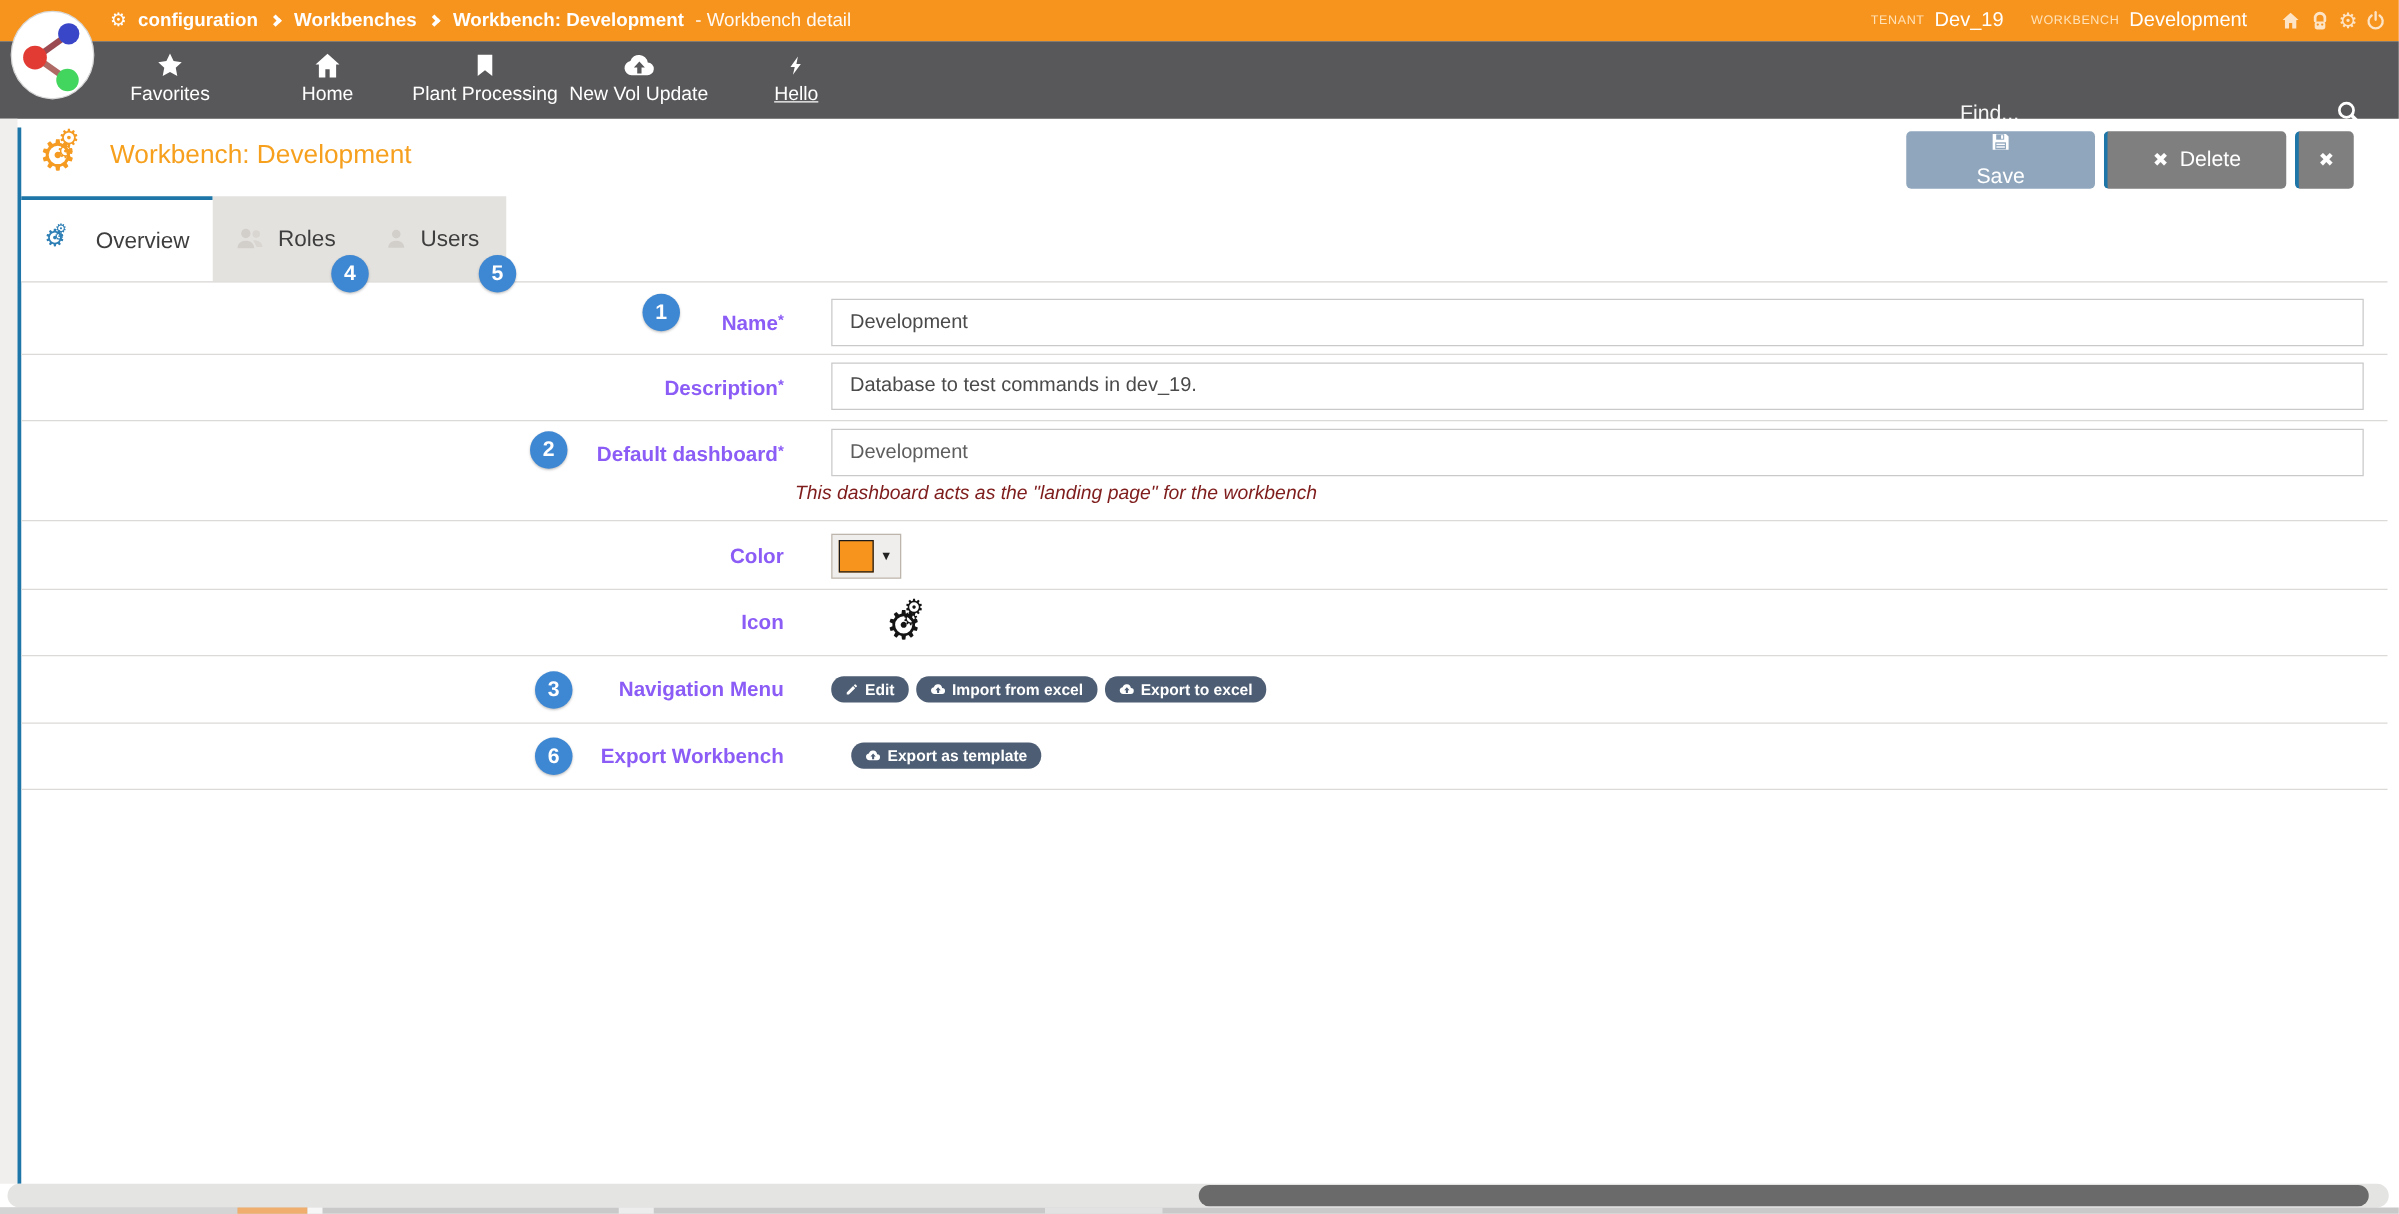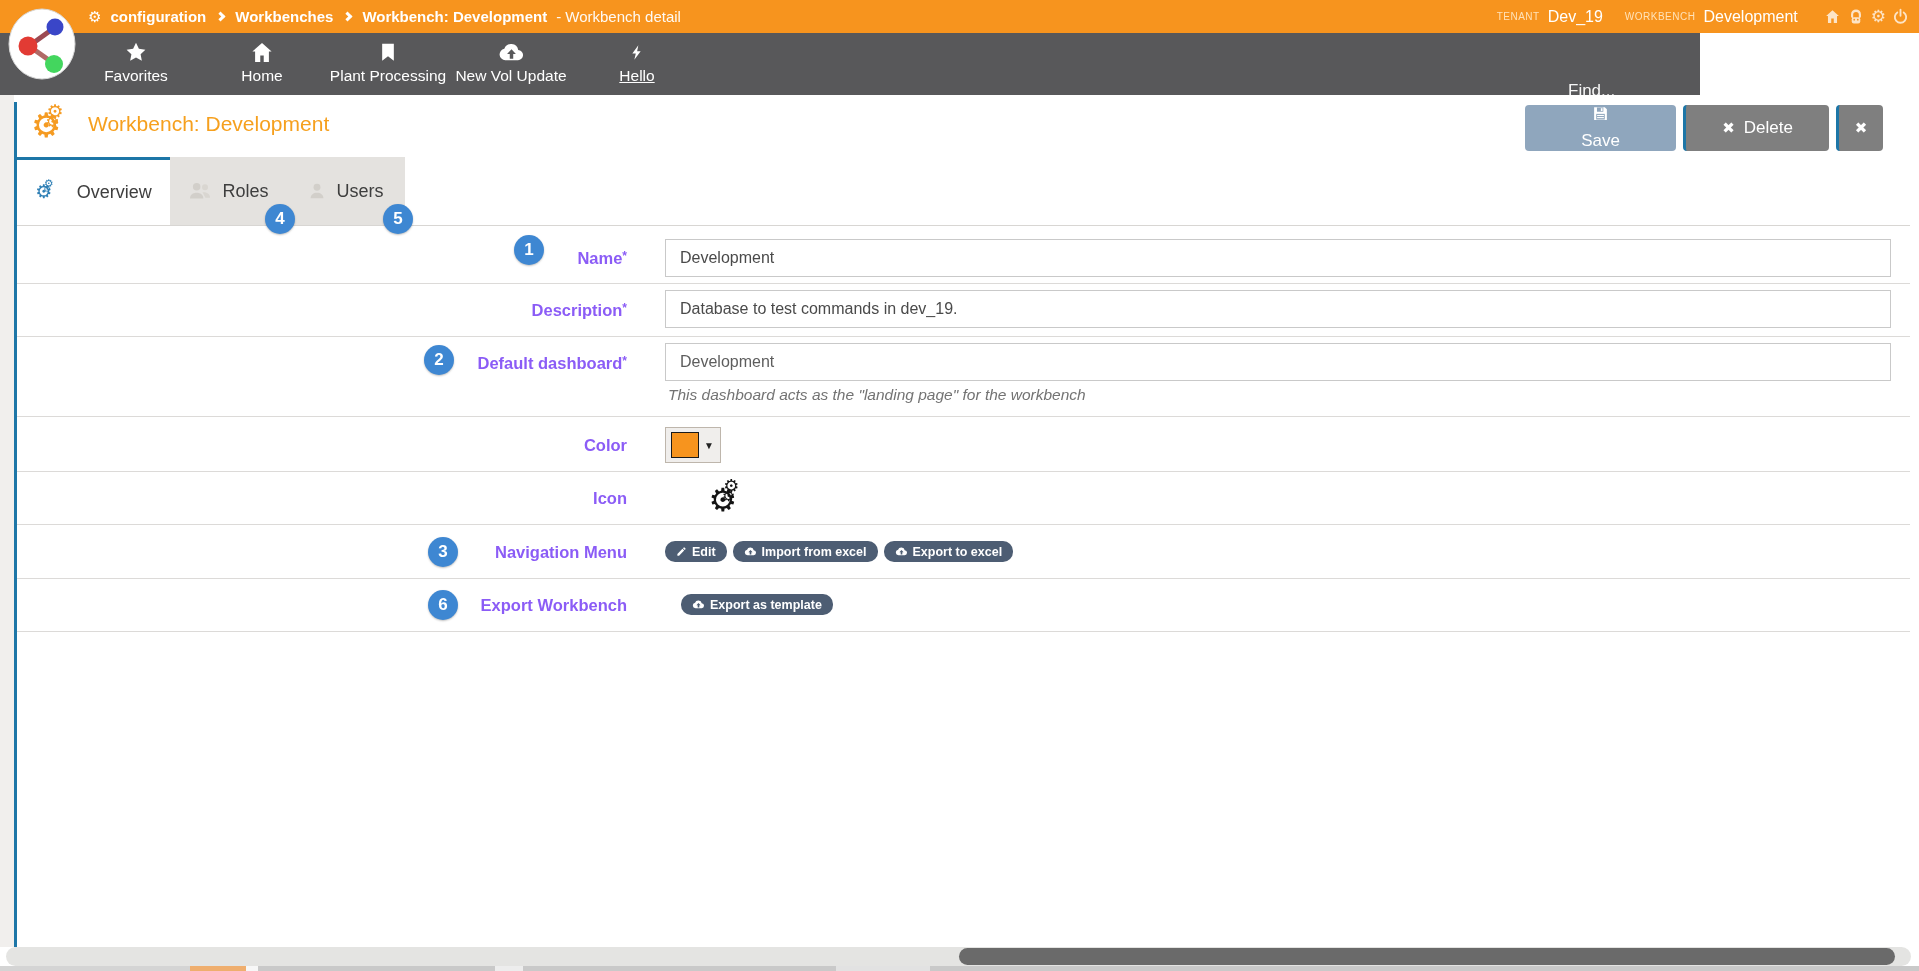--- a/index.html
+++ b/index.html
@@ -21,21 +21,21 @@
   .tb-small { font-size:10px; color:#ffe2b8; letter-spacing:.5px; }
   .tb-big { font-size:16px; color:#fff; margin-right:14px; }
   .tb-icons { display:flex; align-items:center; gap:6px; margin-left:4px; }
   .tb-icons svg, .tb-icons .tb-gear { opacity:.75; }
   .tb-gear { font-size:17px; color:#fff; line-height:1; }
 
   
   .logo { position:absolute; left:8px; top:8px; width:68px; height:72px; z-index:10; }
 
   
-  .navbar { position:absolute; left:0; top:33px; width:1700px; height:62px;
+  .navbar { position:absolute; left:0; top:33px; width:1919px; height:62px;
             background:#58585A; color:#fff; }
   .nav-item { position:absolute; top:8px; height:52px; text-align:center; cursor:pointer; }
   .nav-item svg { display:block; margin:0 auto 3px auto; }
   .nav-label { font-size:15.5px; color:#fff; white-space:nowrap; }
   .find-box { position:absolute; left:1558px; top:40px; width:334px; height:38px;
               border-bottom:2px solid #fff; }
   .find-input { position:absolute; left:10px; top:4px; width:290px; height:28px;
                 background:transparent; border:none; outline:none;
                 color:#fff; font-size:17px; font-family:"Liberation Sans",sans-serif; }
   .find-input::placeholder { color:#fff; opacity:.95; }
@@ -73,22 +73,22 @@
            box-shadow:0 1px 2px rgba(0,0,0,.25); z-index:5; }
 
   
   .row-label { position:absolute; width:320px; left:307px; text-align:right;
                font-size:16.5px; font-weight:bold; color:#8b5cf6; line-height:22px; }
   .req { font-size:12px; vertical-align:4px; }
   .form-input { position:absolute; left:665px; width:1226px; height:38px;
                 border:1px solid #C9C9C9; padding:0 14px; font-size:16px; color:#4A4A4A;
                 font-family:"Liberation Sans",sans-serif; background:#fff; outline:none; }
   .sep { position:absolute; left:17px; width:1893px; height:1px; background:#DCDAD8; }
-  .helper { position:absolute; left:668px; top:386px; font-style:italic;
-            font-size:15.5px; color:#737373; }
+  .helper { position:absolute; left:636px; top:386px; font-style:italic;
+            font-size:15.5px; color:#7f1d1d; }
 
   .color-ctl { position:absolute; left:665px; top:427px; width:56px; height:36px;
                background:#F0EEEC; border:1px solid #BEB6AC; display:flex;
                align-items:center; padding:0 5px; gap:5px; cursor:pointer; }
   .color-swatch { width:28px; height:26px; border:1px solid #1a1a1a; }
   .color-arrow { font-size:10px; color:#222; }
 
   .icon-gears { position:absolute; left:648px; top:477px; color:#141414; font-size:32px; }
 
   .pills { position:absolute; left:665px; display:flex; gap:6px; }

